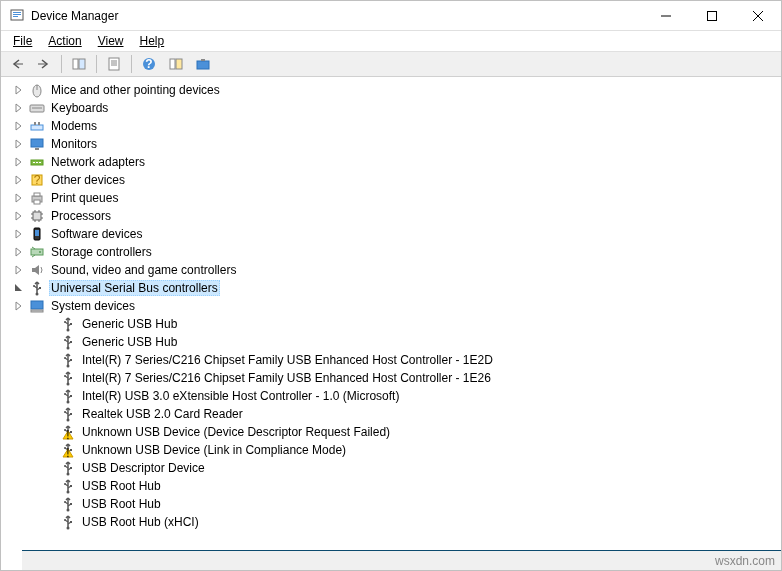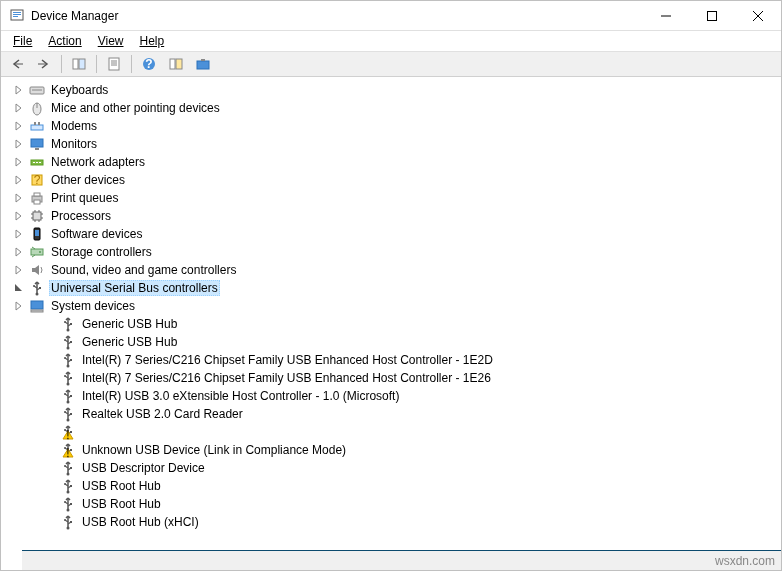--- a/index.html
+++ b/index.html
@@ -118,39 +118,39 @@
 <div class="content">
   <div class="tree" id="tree">
       <div class="node">
         <span class="expander">
           <svg width="10" height="10">
             <path d="M2 1 L7 5 L2 9 Z" fill="none" stroke="#888"></path>
           </svg>
         </span>
         <span class="node-icon">
           <svg width="16" height="16" viewBox="0 0 16 16">
+            <ellipse cx="8" cy="9" rx="4" ry="6" fill="#e8e8e8" stroke="#888"></ellipse>
+            <line x1="8" y1="3" x2="8" y2="8" stroke="#888"></line>
+          </svg>
+        </span>
+        <span class="node-label">Mice and other pointing devices</span>
+      </div>
+      <div class="node">
+        <span class="expander">
+          <svg width="10" height="10">
+            <path d="M2 1 L7 5 L2 9 Z" fill="none" stroke="#888"></path>
+          </svg>
+        </span>
+        <span class="node-icon">
+          <svg width="16" height="16" viewBox="0 0 16 16">
             <rect x="1" y="5" width="14" height="7" rx="1" fill="#ddd" stroke="#888"></rect>
             <line x1="3" y1="8" x2="13" y2="8" stroke="#888"></line>
           </svg>
         </span>
         <span class="node-label">Keyboards</span>
-      </div>
-      <div class="node">
-        <span class="expander">
-          <svg width="10" height="10">
-            <path d="M2 1 L7 5 L2 9 Z" fill="none" stroke="#888"></path>
-          </svg>
-        </span>
-        <span class="node-icon">
-          <svg width="16" height="16" viewBox="0 0 16 16">
-            <ellipse cx="8" cy="9" rx="4" ry="6" fill="#e8e8e8" stroke="#888"></ellipse>
-            <line x1="8" y1="3" x2="8" y2="8" stroke="#888"></line>
-          </svg>
-        </span>
-        <span class="node-label">Mice and other pointing devices</span>
       </div>
       <div class="node">
         <span class="expander">
           <svg width="10" height="10">
             <path d="M2 1 L7 5 L2 9 Z" fill="none" stroke="#888"></path>
           </svg>
         </span>
         <span class="node-icon">
           <svg width="16" height="16" viewBox="0 0 16 16">
             <rect x="2" y="7" width="12" height="5" fill="#d4e8ff" stroke="#4a90d9"></rect>
@@ -399,20 +399,21 @@
             <path d="M8 2 L8 14" stroke="#555" stroke-width="1.5"></path>
             <circle cx="8" cy="14" r="1.5" fill="#555"></circle>
             <path d="M8 2 L6 4 M8 2 L10 4" stroke="#555" stroke-width="1.5"></path>
             <path d="M8 8 L5 6 M8 10 L11 8" stroke="#555" stroke-width="1.2"></path>
             <circle cx="5" cy="6" r="1" fill="#555"></circle>
             <rect x="10" y="7" width="2" height="2" fill="#555"></rect>
             <polygon points="3,15 8,7 13,15" fill="#ffcc00" stroke="#cc9900"></polygon>
             <text x="8" y="14.5" text-anchor="middle" font-size="7" fill="#000">!</text>
           </svg>
         </span>
+        <span class="node-label">Unknown USB Device (Device Descriptor Request Failed)</span>
       </div>
       <div class="node child">
         <span class="node-icon">
           <svg width="16" height="16" viewBox="0 0 16 16">
             <path d="M8 2 L8 14" stroke="#555" stroke-width="1.5"></path>
             <circle cx="8" cy="14" r="1.5" fill="#555"></circle>
             <path d="M8 2 L6 4 M8 2 L10 4" stroke="#555" stroke-width="1.5"></path>
             <path d="M8 8 L5 6 M8 10 L11 8" stroke="#555" stroke-width="1.2"></path>
             <circle cx="5" cy="6" r="1" fill="#555"></circle>
             <rect x="10" y="7" width="2" height="2" fill="#555"></rect>

